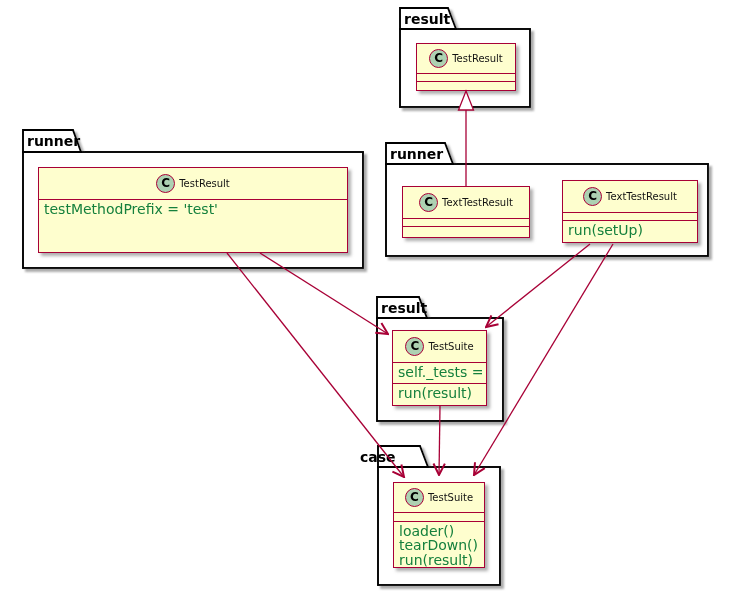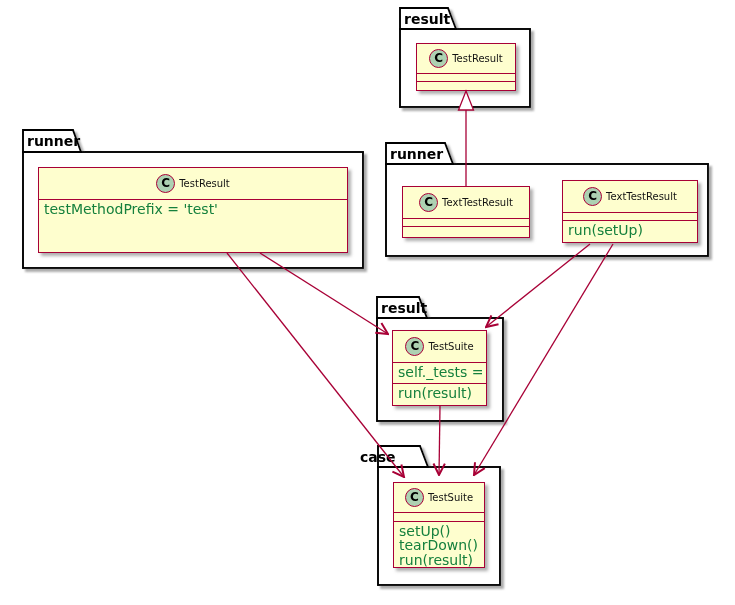--- a/index.html
+++ b/index.html
@@ -128,21 +128,21 @@
     </div>
   </div>
 
   <div class="uml-class" style="left:393px; top:482px; width:92px; height:86px;">
     <div class="cls-title" style="height:29px;">
       <span class="cls-circle">C</span>
       <span class="cls-name">TestSuite</span>
     </div>
     <div class="cls-sec empty" style="height:9px;"></div>
     <div class="cls-sec grow">
-      <div class="m">setUp()</div>
+      <div class="m">loader()</div>
       <div class="m">tearDown()</div>
       <div class="m">run(result)</div>
     </div>
   </div>
 
   <svg class="layer" width="735" height="605" style="z-index:3">
     <defs>
       <marker id="vee" viewBox="0 0 10 10" refX="9" refY="5" markerWidth="11" markerHeight="11" orient="auto-start-reverse">
         <path d="M1,1 L9,5 L1,9" fill="none" stroke="#A80036" stroke-width="1.4"></path>
       </marker>

